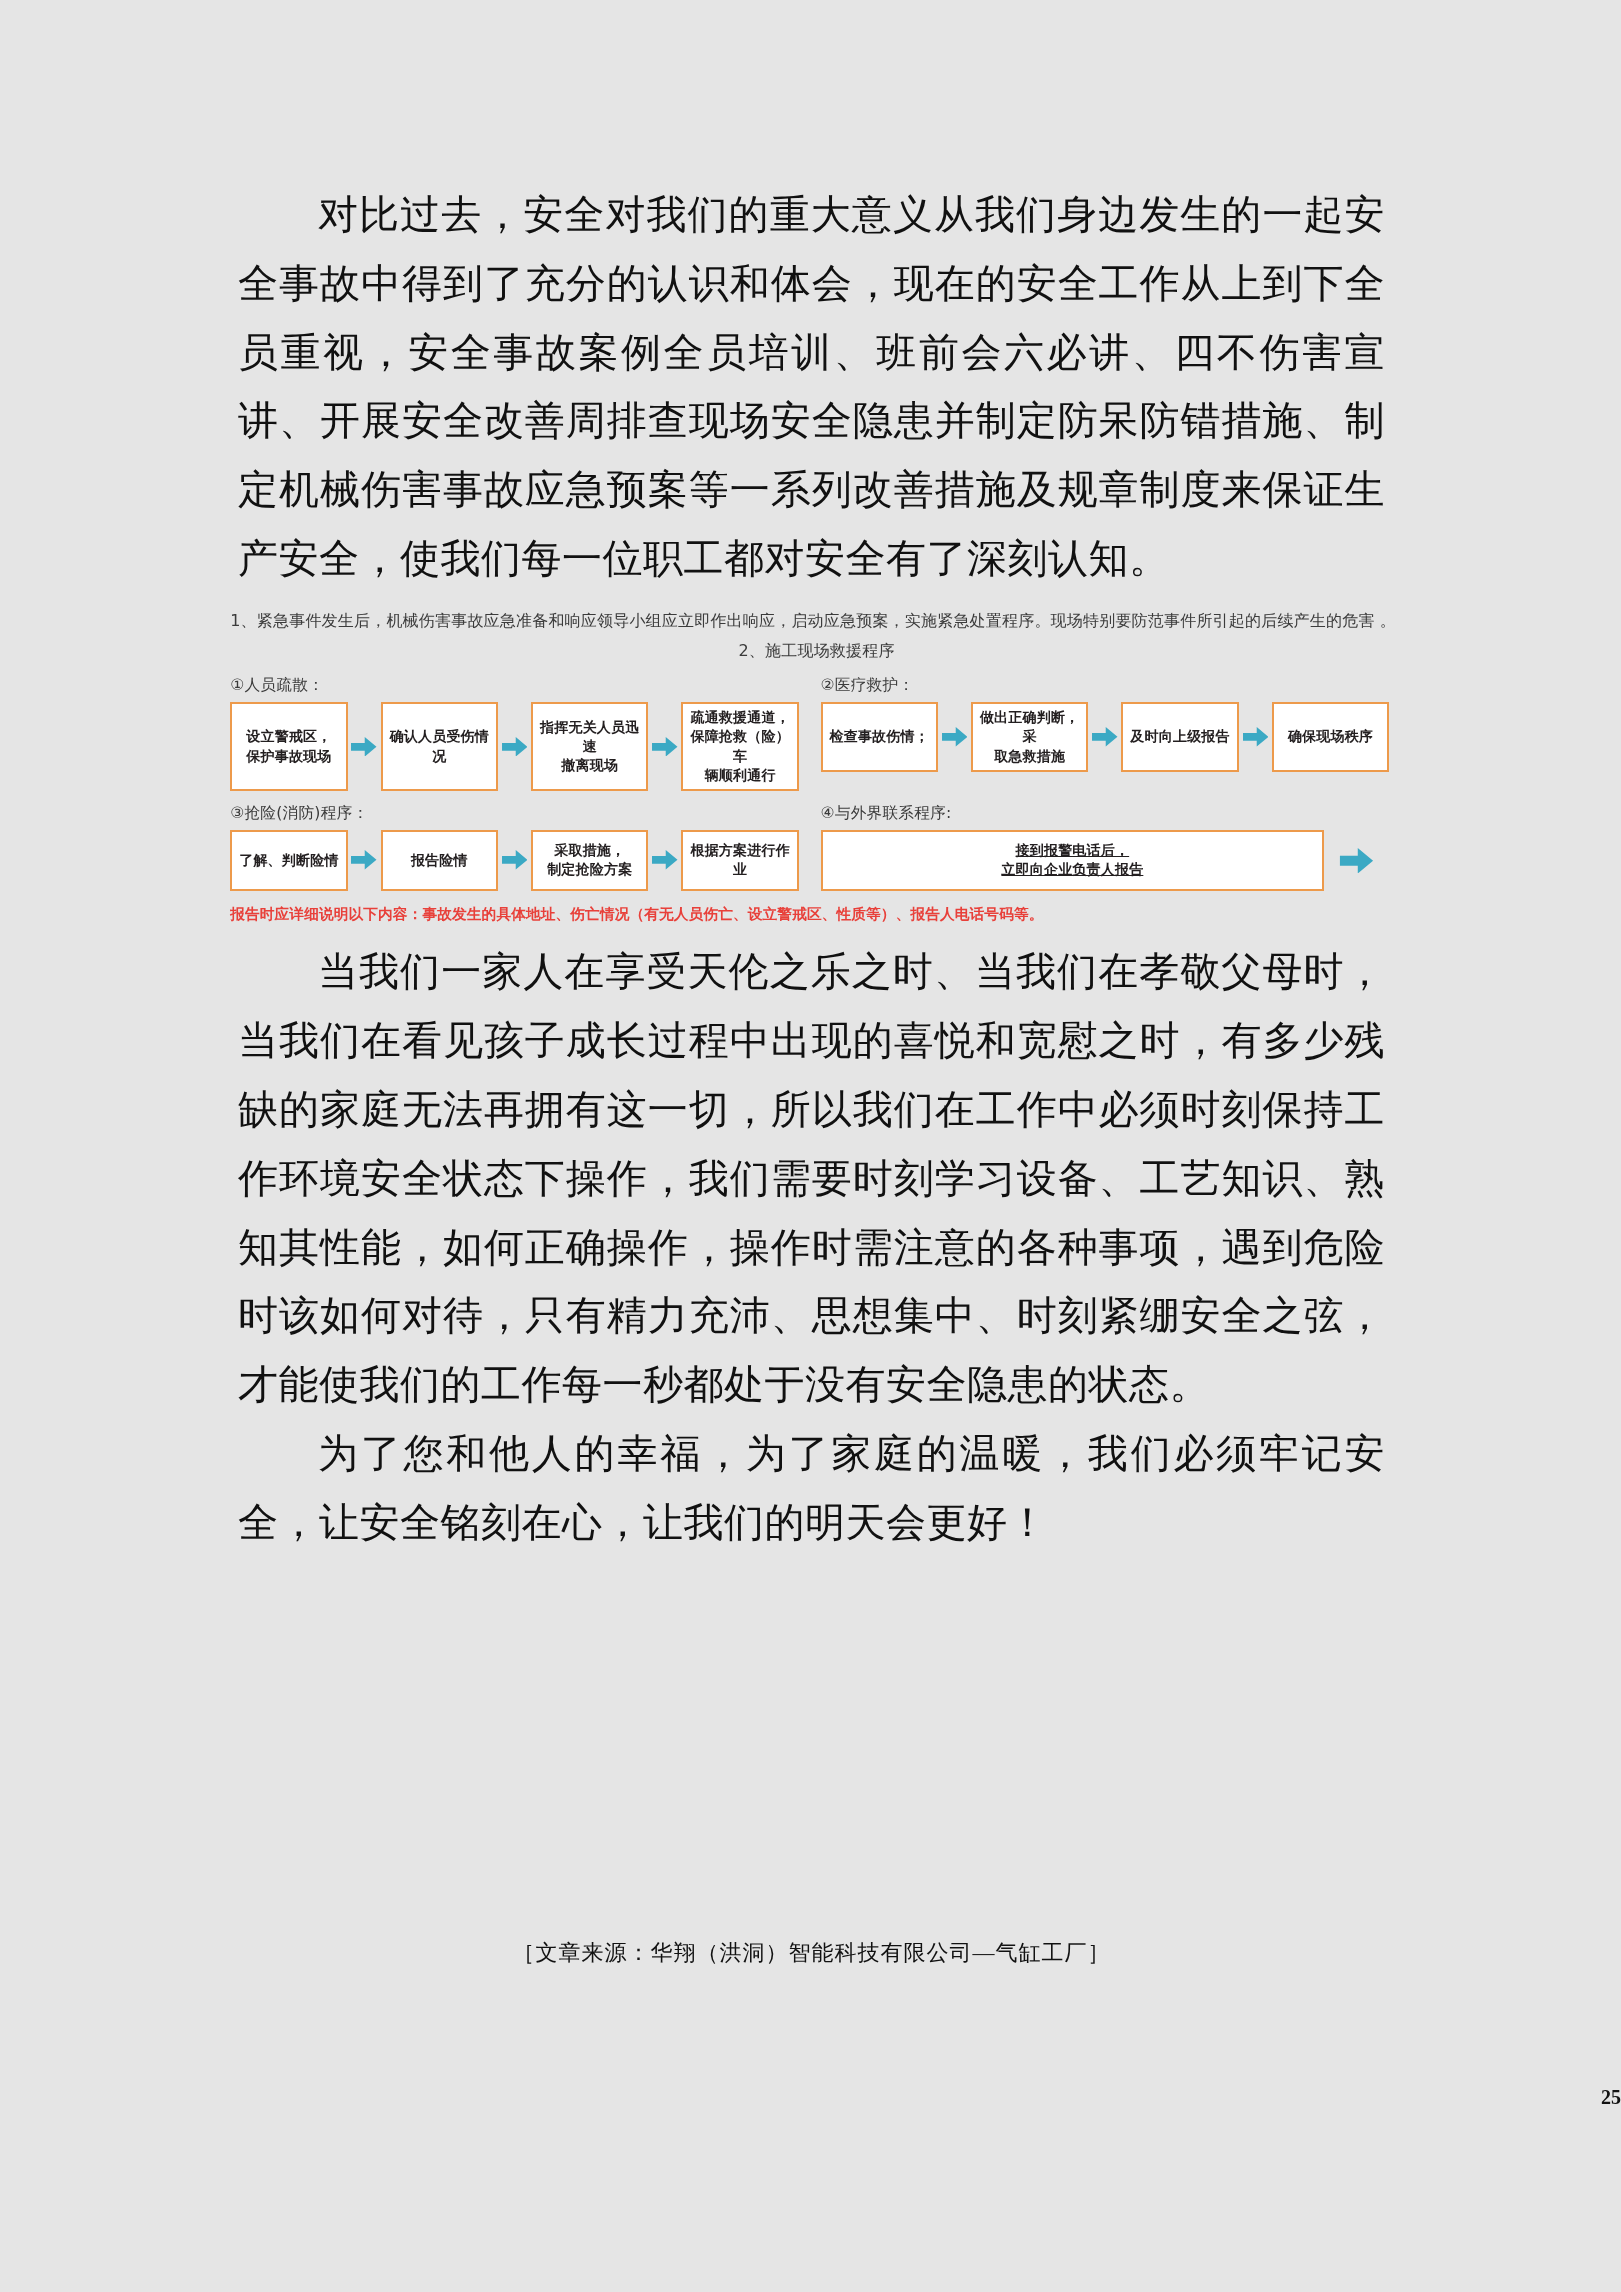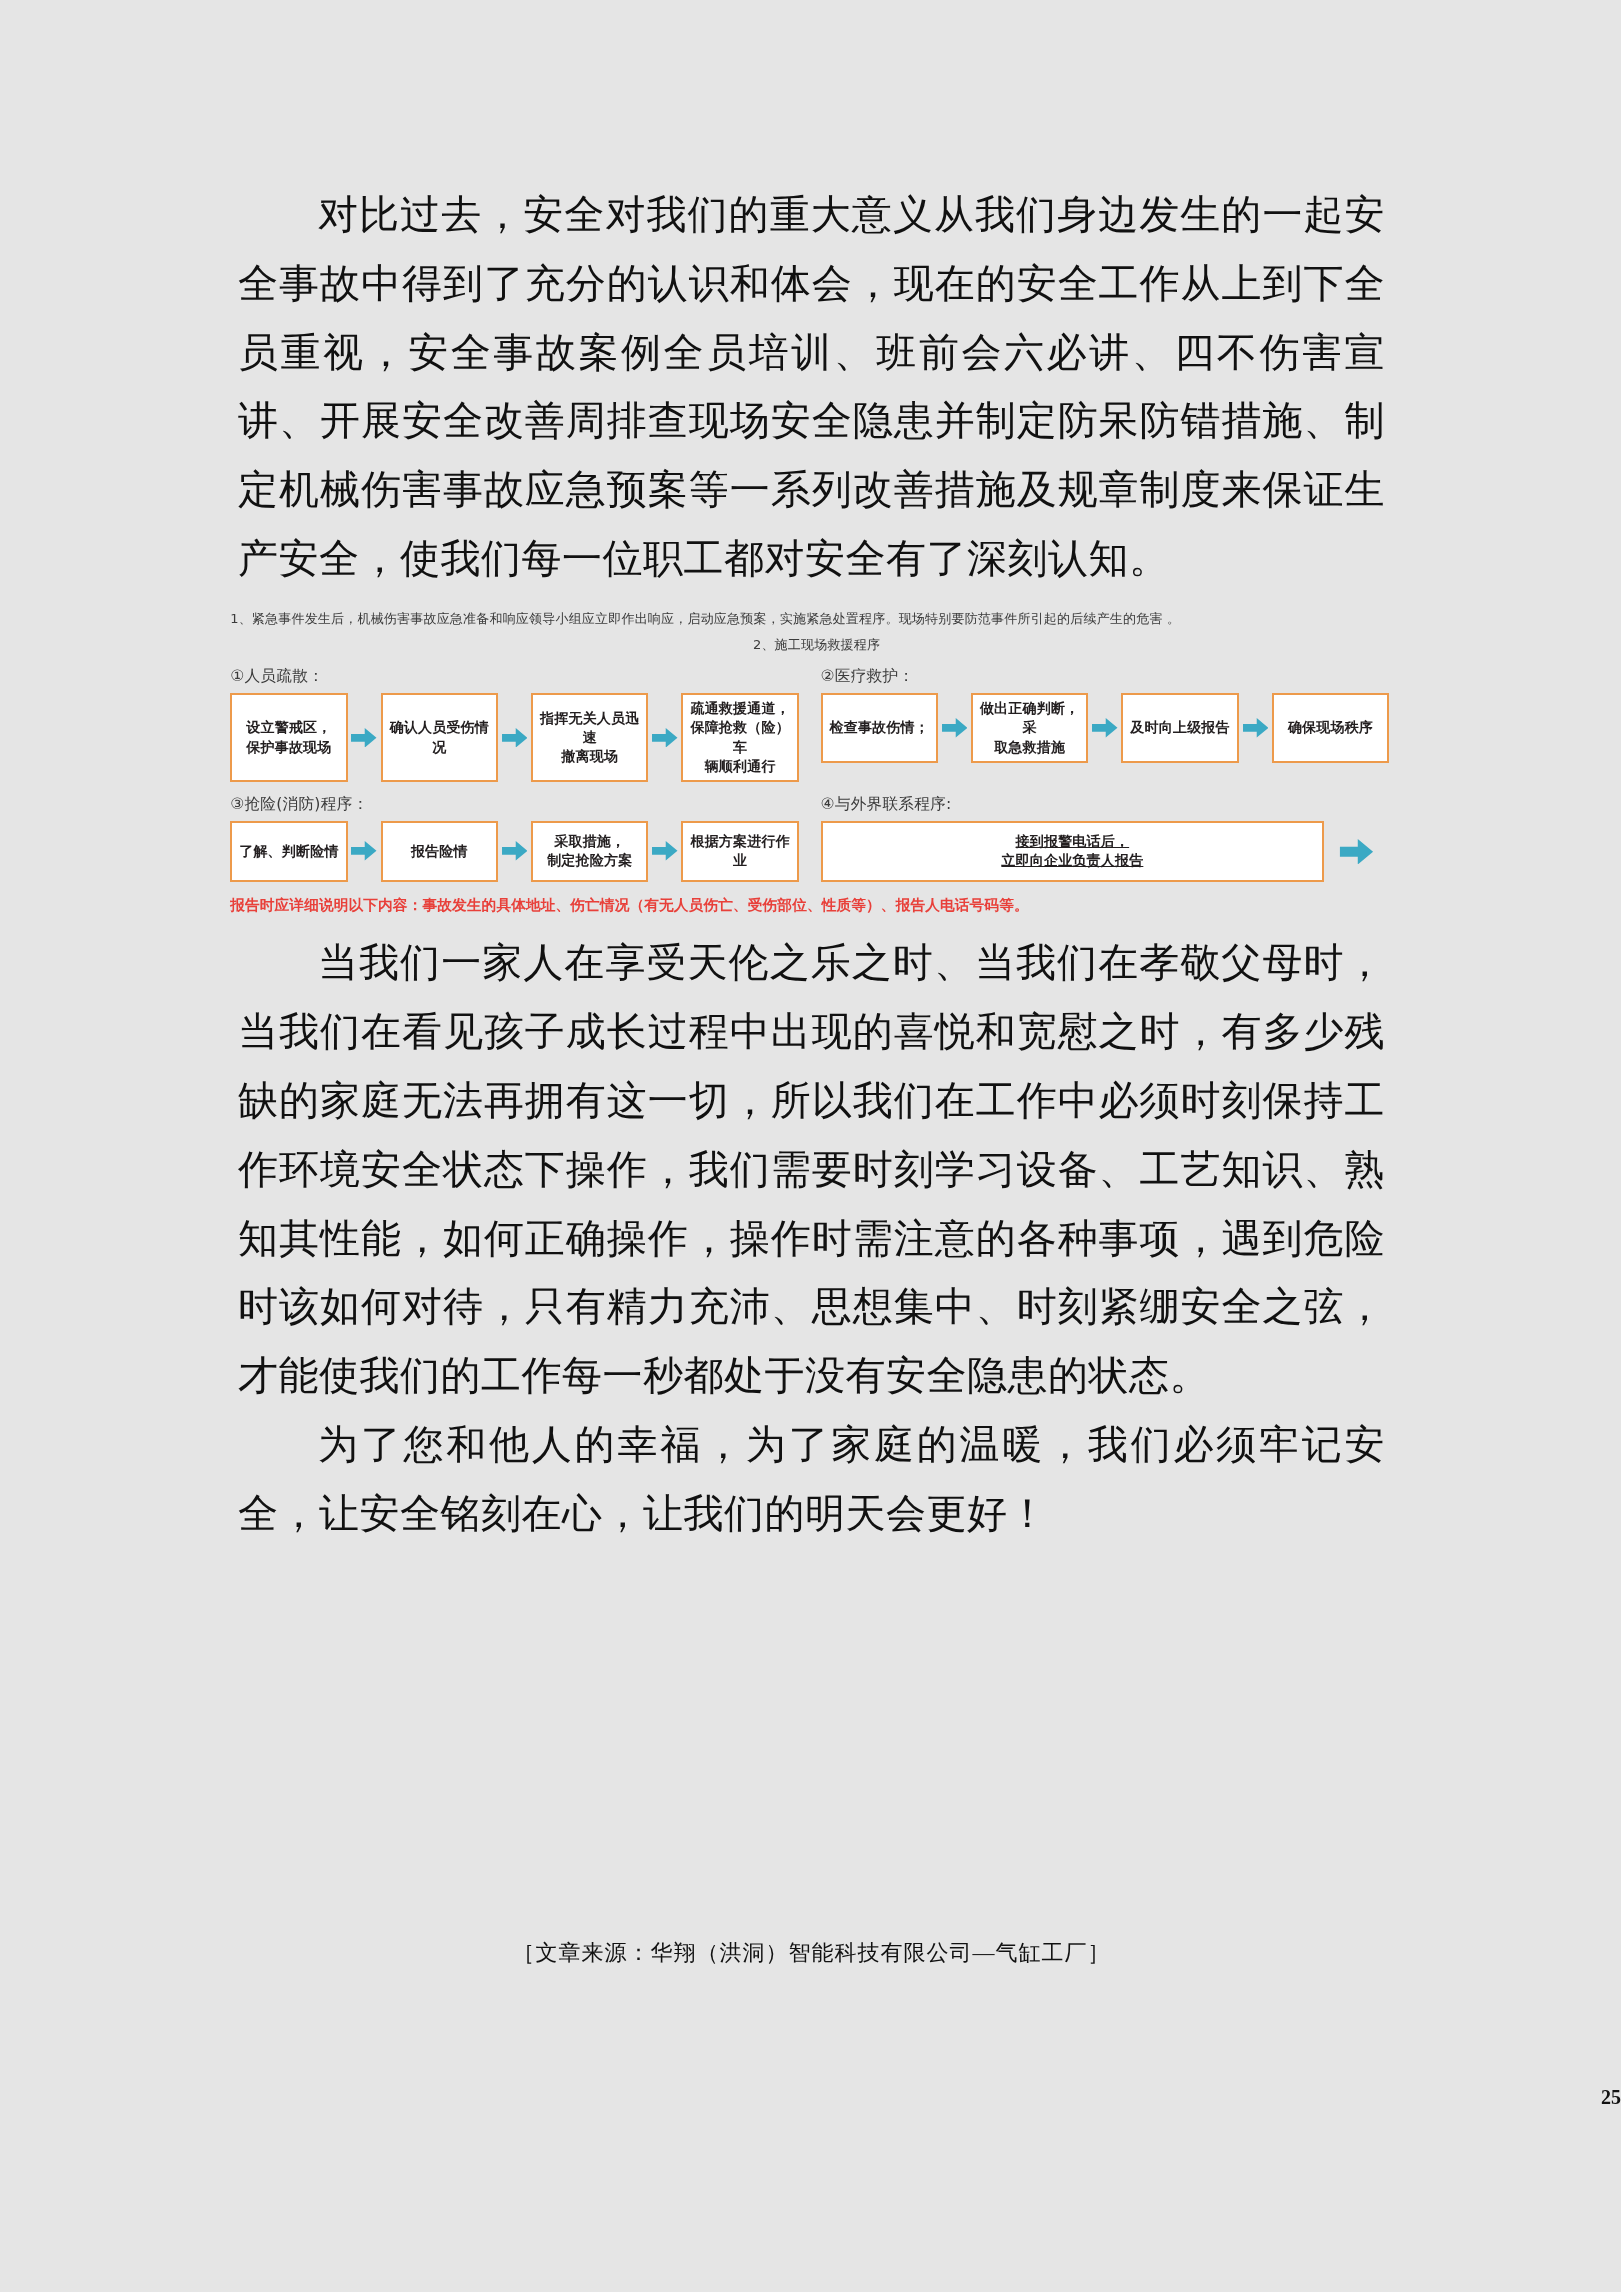--- a/index.html
+++ b/index.html
@@ -47,21 +47,21 @@
   }
 
   
   .figure {
     position: relative;
     width: 1159px;
     margin: 15.7px 0 13.7px -7.8px;
     font-family: "DejaVu Sans", "Liberation Sans", sans-serif;
   }
   .fig-note {
-    font-size: 13px;
+    font-size: 16px;
     color: #3b3b3b;
     line-height: 1.5;
     letter-spacing: 0.2px;
     white-space: nowrap;
   }
   .fig-note.second {
     margin-top: 5.9px;
     padding-left: 13.7px;
     text-align: center;
   }
@@ -256,21 +256,21 @@
             <div class="flow-arrow big">
               <svg width="43" height="25.5" viewBox="0 0 26 20" aria-hidden="true">
                 <path d="M0 6 H14 V0 L26 10 L14 20 V14 H0 Z" fill="#3BA9C4"></path>
               </svg>
             </div>
           </div>
         </div>
 
       </div>
 
-      <div class="fig-footnote">报告时应详细说明以下内容：事故发生的具体地址、伤亡情况（有无人员伤亡、受伤部位、性质等）、报告人电话号码等。</div>
+      <div class="fig-footnote">报告时应详细说明以下内容：事故发生的具体地址、伤亡情况（有无人员伤亡、设立警戒区、性质等）、报告人电话号码等。</div>
 
     </div>
 
     <p class="para indent">当我们一家人在享受天伦之乐之时、当我们在孝敬父母时，当我们在看见孩子成长过程中出现的喜悦和宽慰之时，有多少残缺的家庭无法再拥有这一切，所以我们在工作中必须时刻保持工作环境安全状态下操作，我们需要时刻学习设备、工艺知识、熟知其性能，如何正确操作，操作时需注意的各种事项，遇到危险时该如何对待，只有精力充沛、思想集中、时刻紧绷安全之弦，才能使我们的工作每一秒都处于没有安全隐患的状态。</p>
     <p class="para indent">为了您和他人的幸福，为了家庭的温暖，我们必须牢记安全，让安全铭刻在心，让我们的明天会更好！</p>
 
   </div>
 
   <div class="source-line">［文章来源：华翔（洪洞）智能科技有限公司—气缸工厂］</div>
 

